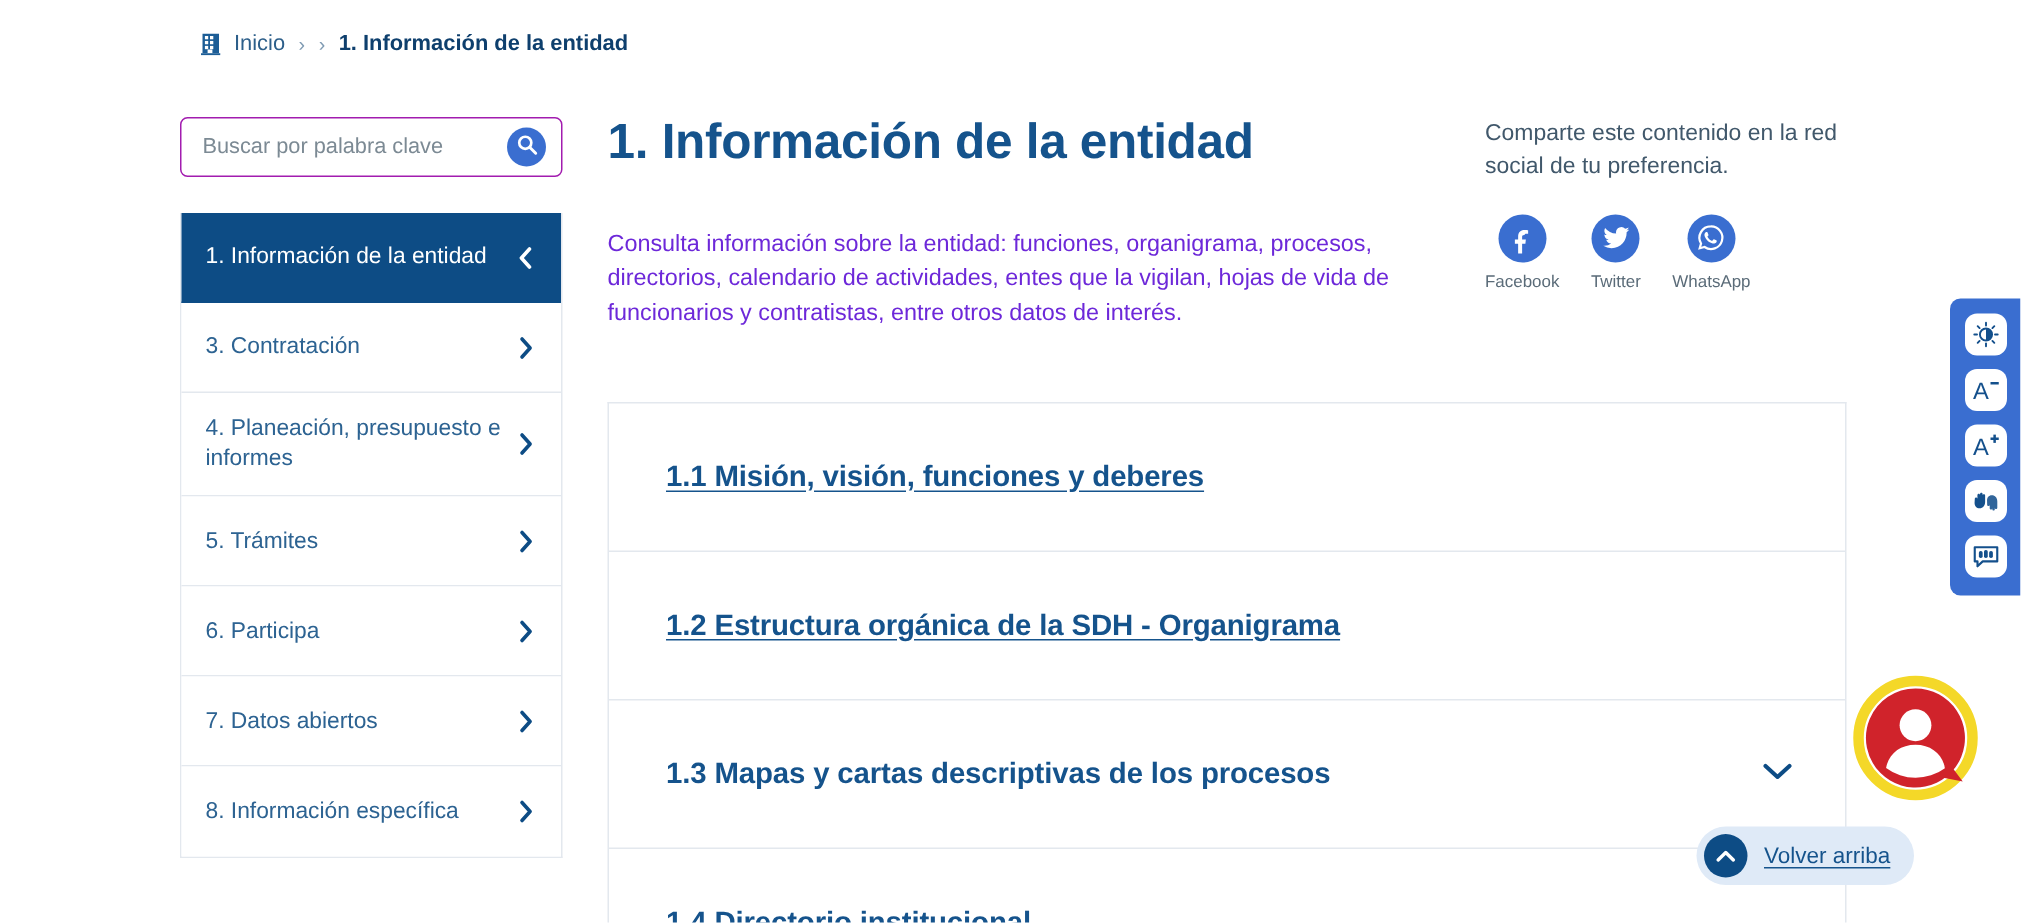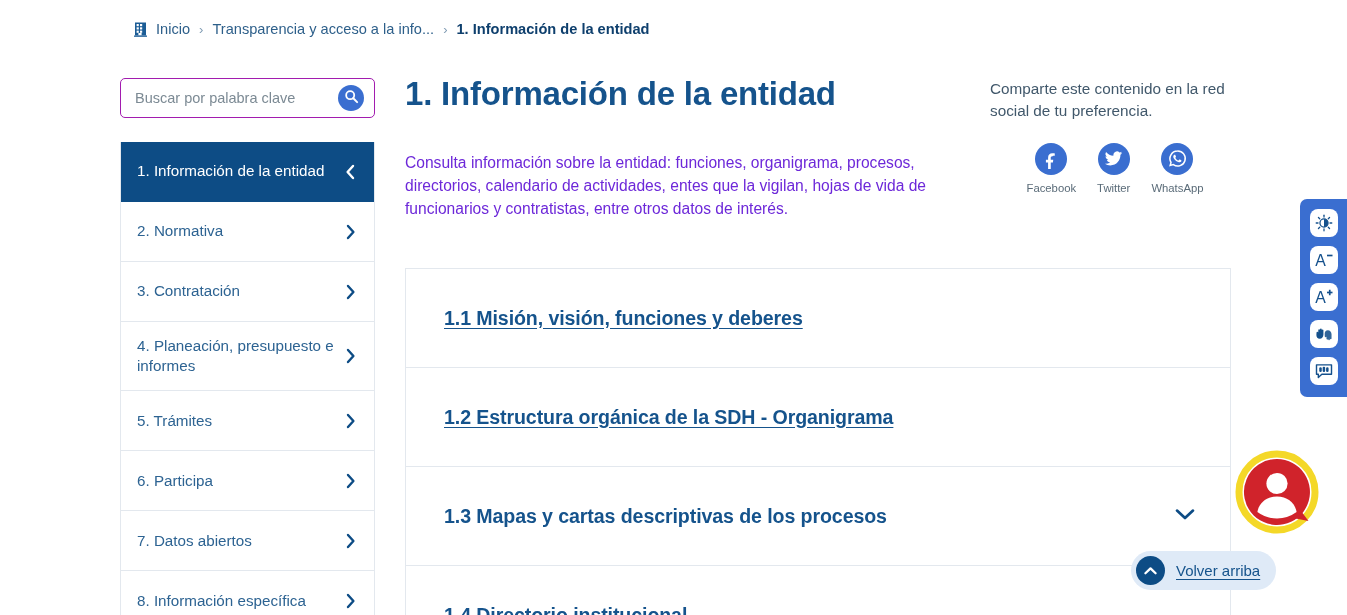--- a/index.html
+++ b/index.html
@@ -104,21 +104,21 @@
   }
   .acc-title.link { text-decoration: underline; text-underline-offset: 3px; }
   .acc-chev { width: 22px; height: 14px; flex: 0 0 auto; }
 
   
   .share { position: absolute; left: 990px; top: 78px; width: 250px; }
   .share-text {
     font-size: 15.3px; line-height: 1.46; color: #41586b;
     margin: 0 0 20px 0;
   }
-  .share-icons { display: flex; gap: 21px; justify-content: center; }
+  .share-icons { display: flex; gap: 21px; }
   .share-item { display: flex; flex-direction: column; align-items: center; cursor: pointer; }
   .sbubble {
     width: 32px; height: 32px; border-radius: 50%;
     background: #3a6ed0;
     display: flex; align-items: center; justify-content: center;
   }
   .slabel { margin-top: 7px; font-size: 11.3px; color: #5a6b78; }
 
   
   .a11y {
@@ -173,21 +173,20 @@
         <rect x="2.6" y="5.3" width="2.2" height="2.2" fill="#fff"></rect>
         <rect x="6" y="5.3" width="2.2" height="2.2" fill="#fff"></rect>
         <rect x="2.6" y="8.6" width="2.2" height="2.2" fill="#fff"></rect>
         <rect x="6" y="8.6" width="2.2" height="2.2" fill="#fff"></rect>
         <rect x="4.4" y="11" width="3.2" height="2.5" fill="#fff"></rect>
         <rect x="0" y="13.5" width="13" height="1.3" fill="#1c5d96"></rect>
       </svg>
     </span>
     <a class="bc-link" href="#">Inicio</a>
     <span class="bc-sep">›</span>
-    <a class="bc-link" href="#">Transparencia y acceso a la info...</a>
     <span class="bc-sep">›</span>
     <span class="bc-current">1. Información de la entidad</span>
   </nav>
 
   <div class="leftcol">
 
     <div class="searchbox">
       <input type="text" placeholder="Buscar por palabra clave" style="">
       <button class="search-btn">
         <span>
@@ -203,28 +202,20 @@
 
       <div class="navitem active">
         <span class="label">1. Información de la entidad</span>
         <span>
           <svg class="chev" viewBox="0 0 11 16" xmlns="http://www.w3.org/2000/svg">
             <polyline points="8,2 2.6,8 8,14" fill="none" stroke="#ffffff" stroke-width="2.4" stroke-linecap="round" stroke-linejoin="round"></polyline>
           </svg>
         </span>
       </div>
 
-      <div class="navitem">
-        <span class="label">2. Normativa</span>
-        <span>
-          <svg class="chev" viewBox="0 0 11 16" xmlns="http://www.w3.org/2000/svg">
-            <polyline points="3,2 8.4,8 3,14" fill="none" stroke="#0d4c85" stroke-width="2.4" stroke-linecap="round" stroke-linejoin="round"></polyline>
-          </svg>
-        </span>
-      </div>
 
       <div class="navitem">
         <span class="label">3. Contratación</span>
         <span>
           <svg class="chev" viewBox="0 0 11 16" xmlns="http://www.w3.org/2000/svg">
             <polyline points="3,2 8.4,8 3,14" fill="none" stroke="#0d4c85" stroke-width="2.4" stroke-linecap="round" stroke-linejoin="round"></polyline>
           </svg>
         </span>
       </div>
 

